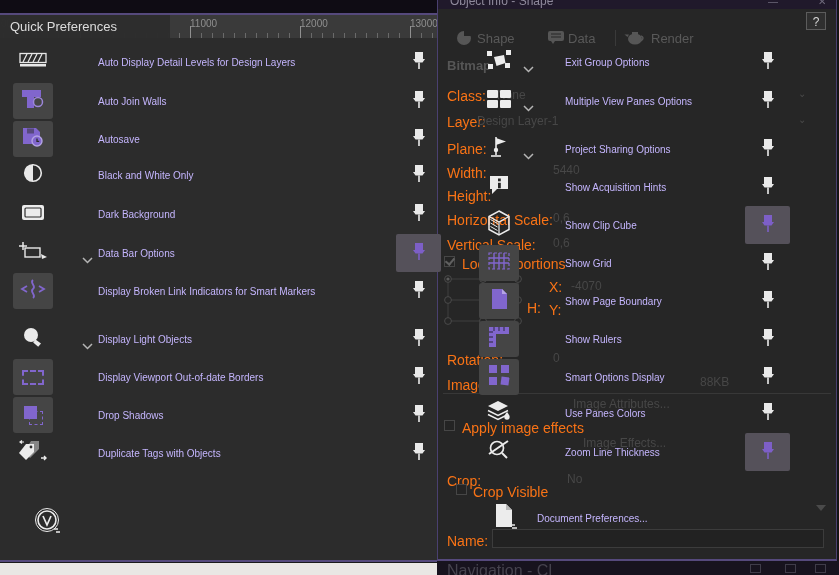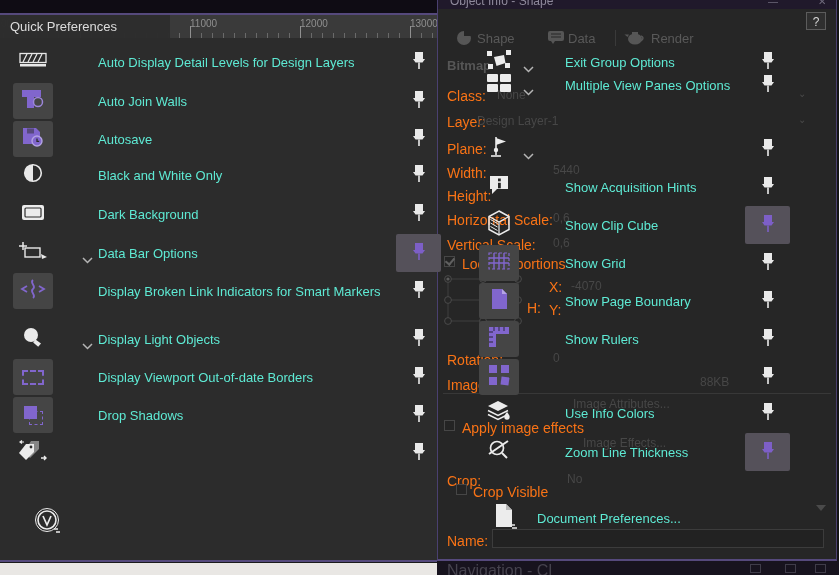--- a/index.html
+++ b/index.html
@@ -47,21 +47,21 @@
   .row{position:absolute;height:38px}
   .lrow{left:0;width:437px}
   .rrow{left:437px;width:337px}
   .icw{position:absolute;top:1px;width:40px;height:36px;display:flex;align-items:center;justify-content:center}
   .lrow .icw{left:13px}
   .rrow .icw{left:42px}
   .icw.hl{background:#454545;border-radius:3px}
   .chev{position:absolute;top:16px}
   .lrow .chev{left:82px}
   .rrow .chev{left:86px}
-  .lbl{position:absolute;top:50%;transform:translateY(-50%);font-size:13px;color:#5eead4;white-space:nowrap}
+  .lbl{position:absolute;top:50%;transform:translateY(-50%);font-size:10px;color:#c4b5fd;white-space:nowrap}
   .lrow .lbl{left:98px}
   .rrow .lbl{left:128px}
   .lrow.ftr .lbl{left:88px}
   .rrow.ftr .lbl{left:100px}
   .pinw{position:absolute;top:0;width:45px;height:38px;display:flex;align-items:center;justify-content:center}
   .lrow .pinw{left:396px}
   .rrow .pinw{left:308px}
   .pinw.hl{background:#55515a;border-radius:2px}
   .pin svg{fill:#e9e9e9}
   .pinw.hl .pin svg{fill:#7d5fc7}
@@ -366,20 +366,21 @@
   <span class="icw">
       <span>
     <svg width="30" height="23">
           <path d="M13 1 h8 v8 l-9 9 -6 -6 z" fill="#cfcfcf" opacity=".55"></path>
           <path d="M8 4 h8 v8 l-8 8 -7 -7 z" fill="#ececec"></path>
           <circle cx="13" cy="7" r="1.4" fill="#2c2c2c"></circle>
           <path d="M23 18 h5 m-2 -2 l2 2 -2 2" stroke="#ececec" stroke-width="1.4" fill="none"></path>
           <path d="M6 2 h-4 m2 -1.5 l-2 1.5 2 1.5" stroke="#ececec" stroke-width="1.2" fill="none"></path>
         </svg></span>
     </span>
+  <span class="lbl">Duplicate Tags with Objects</span>
   <span class="pinw">
       <span class="pin">
     <svg width="14" height="19">
           <rect x="3" y="1" width="8" height="7"></rect>
           <path d="M1 8 h12 l-2.5 3.5 h-7 z"></path>
           <rect x="6.2" y="11.5" width="1.6" height="6.5"></rect>
         </svg></span>
     </span>
 </div>
 <div class="row lrow ftr" style="top:504px">
@@ -414,21 +415,21 @@
   <span class="lbl">Exit Group Options</span>
   <span class="pinw">
       <span class="pin">
     <svg width="14" height="19">
           <rect x="3" y="1" width="8" height="7"></rect>
           <path d="M1 8 h12 l-2.5 3.5 h-7 z"></path>
           <rect x="6.2" y="11.5" width="1.6" height="6.5"></rect>
         </svg></span>
     </span>
 </div>
-<div class="row rrow" style="top:66px">
+<div class="row rrow" style="top:82px">
   <span class="icw">
       <span>
     <svg width="26" height="20">
           <g fill="#ececec">
             <rect x="1" y="1" width="11" height="8" rx="1"></rect>
             <rect x="14" y="1" width="11" height="8" rx="1"></rect>
             <rect x="1" y="11" width="11" height="8" rx="1"></rect>
             <rect x="14" y="11" width="11" height="8" rx="1"></rect>
           </g>
         </svg></span>
@@ -454,20 +455,21 @@
           <path d="M8 2 v18" stroke="#ececec" stroke-width="1.6"></path>
           <path d="M8 3 l10 3.5 -10 3.5 z" fill="#ececec"></path>
           <path d="M3 21 h10" stroke="#ececec" stroke-width="1.6"></path>
           <circle cx="8" cy="15" r="2.2" fill="#ececec"></circle>
         </svg></span>
     </span>
   <span class="chev">
     <svg width="11" height="7">
         <polyline points="1,1 5.5,5.5 10,1" fill="none" stroke="#b5b5b5" stroke-width="1.5"></polyline>
       </svg></span>
+  <span class="lbl">Project Sharing Options</span>
   <span class="pinw">
       <span class="pin">
     <svg width="14" height="19">
           <rect x="3" y="1" width="8" height="7"></rect>
           <path d="M1 8 h12 l-2.5 3.5 h-7 z"></path>
           <rect x="6.2" y="11.5" width="1.6" height="6.5"></rect>
         </svg></span>
     </span>
 </div>
 <div class="row rrow" style="top:168px">
@@ -568,40 +570,41 @@
       <span>
     <svg width="22" height="22">
           <g fill="#8166cd">
             <rect x="1" y="1" width="8" height="8"></rect>
             <rect x="13" y="1" width="8" height="8"></rect>
             <rect x="1" y="13" width="8" height="8"></rect>
             <rect x="13" y="13" width="8" height="8" transform="rotate(8 17 17)"></rect>
           </g>
         </svg></span>
     </span>
+  <span class="lbl">Smart Options Display</span>
   <span class="pinw">
       <span class="pin">
     <svg width="14" height="19">
           <rect x="3" y="1" width="8" height="7"></rect>
           <path d="M1 8 h12 l-2.5 3.5 h-7 z"></path>
           <rect x="6.2" y="11.5" width="1.6" height="6.5"></rect>
         </svg></span>
     </span>
 </div>
 <div class="row rrow" style="top:394px">
   <span class="icw">
       <span>
     <svg width="26" height="22">
           <path d="M12 1 l10 5 -10 5 -10 -5 z" fill="#ececec"></path>
           <path d="M2 10.5 l10 5 10 -5" fill="none" stroke="#ececec" stroke-width="1.5"></path>
           <path d="M2 14.5 l10 5 10 -5" fill="none" stroke="#ececec" stroke-width="1.5"></path>
           <path d="M21 12 c1.8 2.4 2.7 3.8 2.7 5 a2.7 2.7 0 0 1 -5.4 0 c0 -1.2 0.9 -2.6 2.7 -5 z" fill="#ececec"></path>
         </svg></span>
     </span>
-  <span class="lbl">Use Info Colors</span>
+  <span class="lbl">Use Panes Colors</span>
   <span class="pinw">
       <span class="pin">
     <svg width="14" height="19">
           <rect x="3" y="1" width="8" height="7"></rect>
           <path d="M1 8 h12 l-2.5 3.5 h-7 z"></path>
           <rect x="6.2" y="11.5" width="1.6" height="6.5"></rect>
         </svg></span>
     </span>
 </div>
 <div class="row rrow" style="top:433px">

